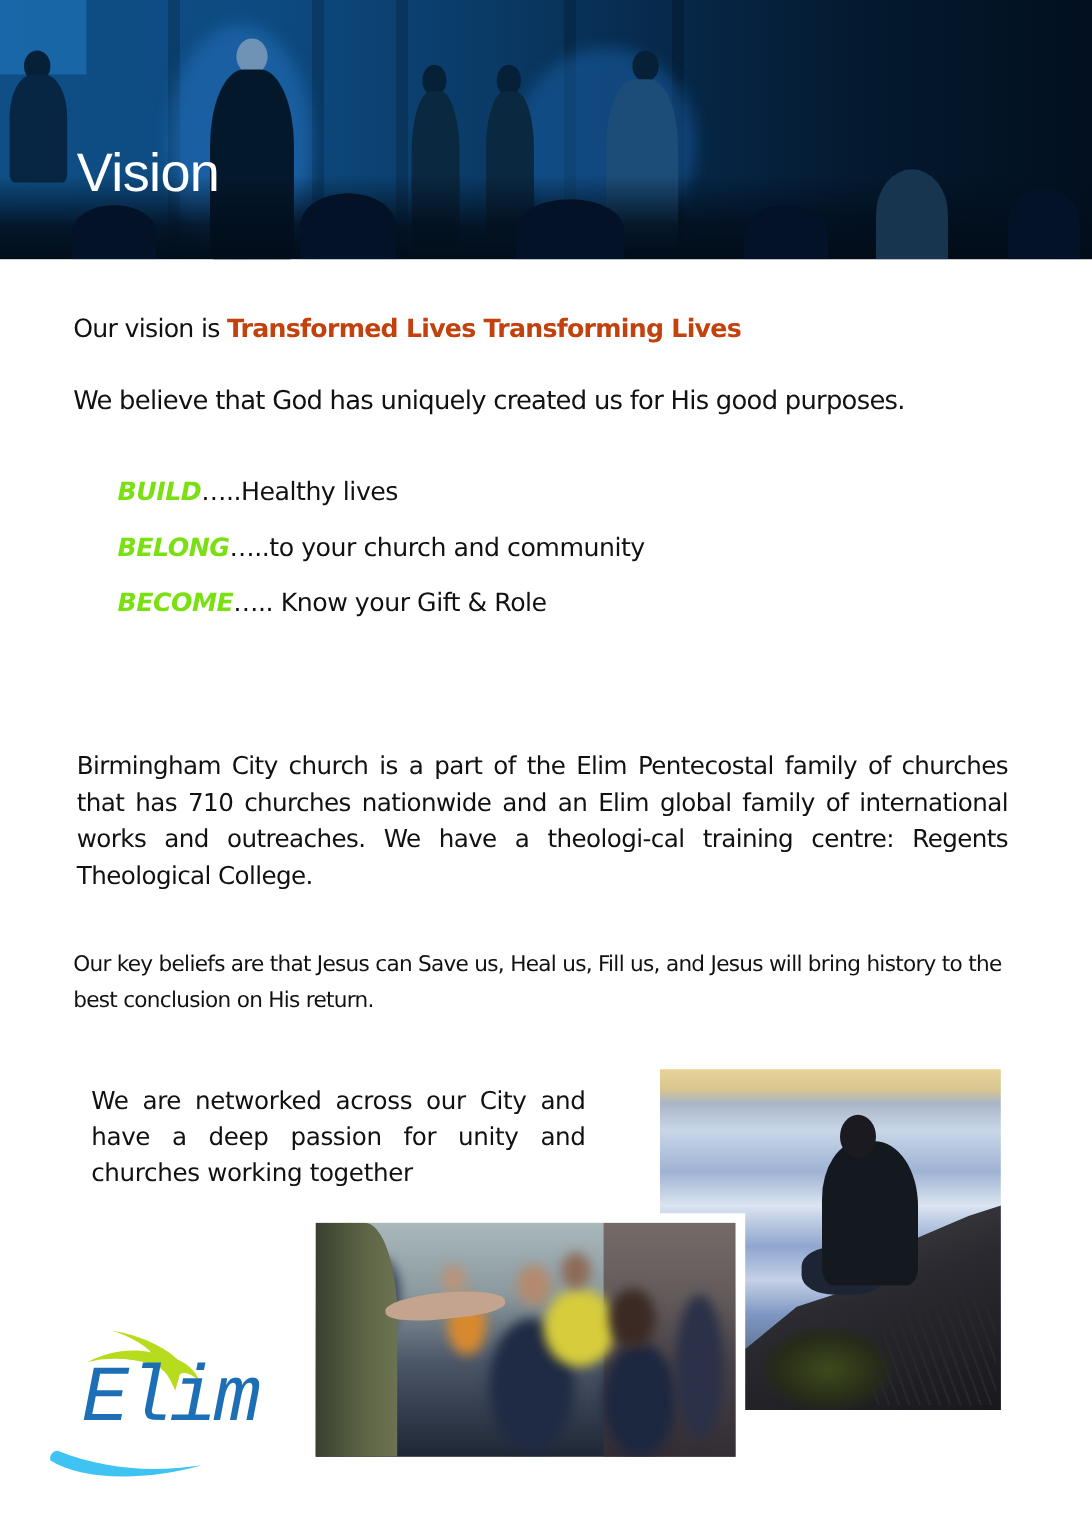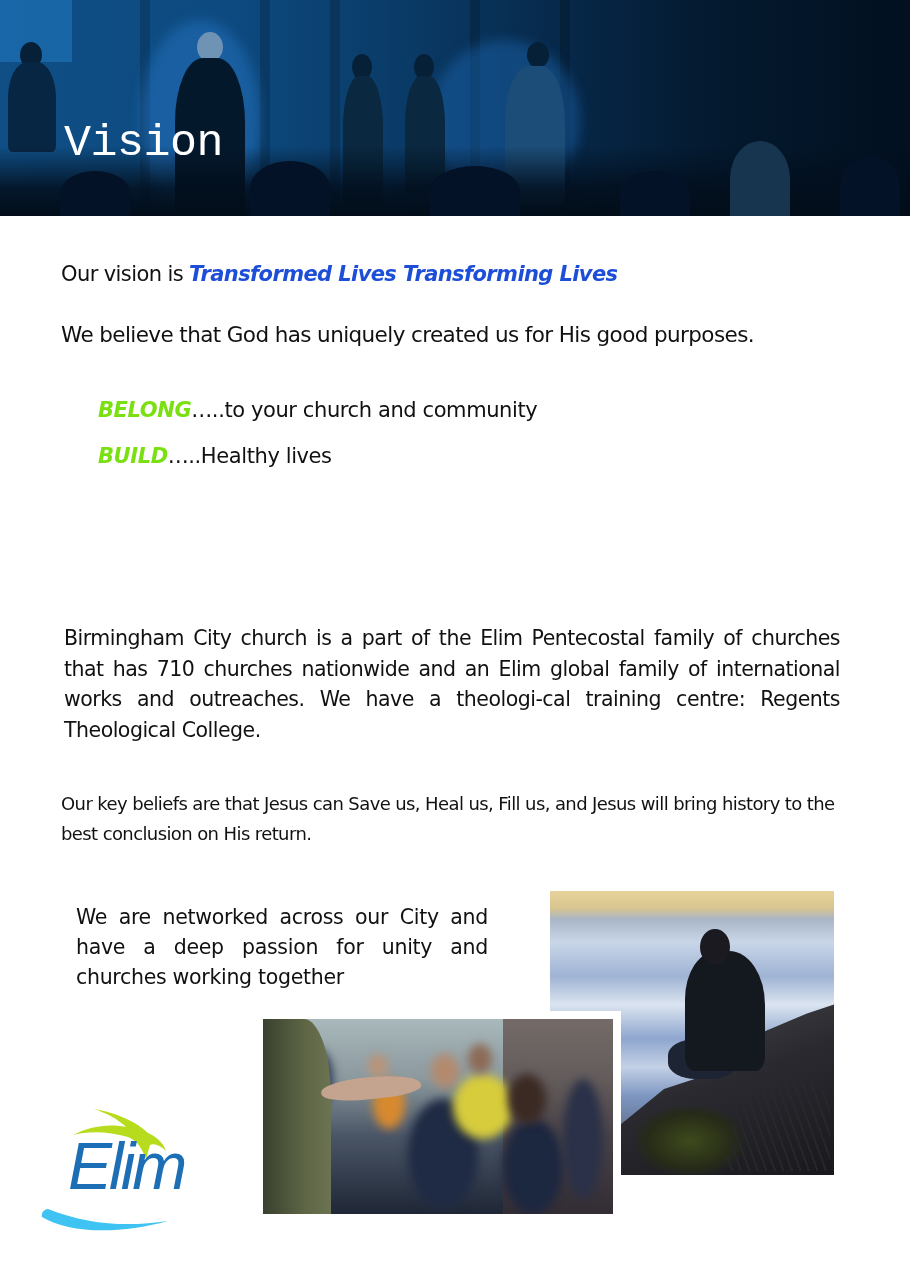--- a/index.html
+++ b/index.html
@@ -10,27 +10,27 @@
     .hero { position: absolute; left: 0; top: 0; width: 910px; height: 216px; overflow: hidden;
             background: linear-gradient(90deg, #0f4f86 0%, #0d4a80 25%, #0a3a66 45%, #072a4c 60%, #041a30 78%, #02101f 100%); }
     .hero .screen { position: absolute; left: 0; top: 0; width: 72px; height: 62px; background: #1e6fb3; opacity: .75; }
     .hero .curtain { position: absolute; top: 0; height: 216px; width: 10px; background: rgba(0,0,0,.18); }
     .hero .glow { position: absolute; border-radius: 50%; filter: blur(6px); }
     .hero .person { position: absolute; background: #04182c; border-radius: 40% 40% 8% 8%; }
     .hero .head { position: absolute; border-radius: 50%; background: #062038; }
     .hero .crowd { position: absolute; bottom: 0; left: 0; width: 910px; height: 70px;
                    background: linear-gradient(180deg, rgba(2,14,28,0) 0%, rgba(2,14,28,.85) 60%, #020d19 100%); }
     .hero .crowd-head { position: absolute; bottom: 0; border-radius: 50% 50% 0 0; background: #031226; }
-    .hero-title { position: absolute; left: 64px; top: 118px; font-family: Liberation Mono, monospace;
+    .hero-title { position: absolute; left: 64px; top: 118px; font-family: Liberation Sans, sans-serif;
                   font-size: 45px; color: #ffffff; letter-spacing: -0.5px; margin: 0; font-weight: normal; }
 
     
     .p { position: absolute; margin: 0; font-family: "DejaVu Sans", sans-serif; color: #111; }
     .vision-line { left: 61px; top: 262px; font-size: 21px; letter-spacing: -0.6px; }
-    .vision-line .highlight { color: #1d4ed8; font-weight: bold; font-style: italic; }
+    .vision-line .highlight { color: #c2410c; font-weight: bold; }
     .believe { left: 61px; top: 322px; font-size: 21.5px; letter-spacing: -0.6px; }
 
     .pillars { position: absolute; left: 98px; top: 396px; margin: 0; padding: 0; list-style: none; }
     .pillars li { font-size: 21px; height: 46px; line-height: 28px; letter-spacing: -0.4px; }
     .pillars .kw { color: #7ed321; font-weight: bold; font-style: italic; color: #7be012; }
 
     .about { left: 64px; top: 623px; width: 776px; font-size: 20.5px; line-height: 30.5px;
              text-align: justify; letter-spacing: -0.5px; }
     .beliefs { left: 61px; top: 789px; width: 790px; font-size: 18px; line-height: 30px; letter-spacing: -0.6px; }
     .network { left: 76px; top: 902px; width: 412px; font-size: 20.5px; line-height: 30px;
@@ -62,21 +62,21 @@
                          background: linear-gradient(180deg, #5d4a44 0%, #3b2f33 100%); opacity: .7; }
     .classroom .blob { position: absolute; border-radius: 50%; filter: blur(5px); }
     .classroom .arm { position: absolute; left: 0; top: 0; width: 68px; height: 195px;
                       background: linear-gradient(90deg, #39402e 0%, #5d6545 60%, #6b7351 100%);
                       border-radius: 0 40% 0 0; }
     .classroom .hand { position: absolute; left: 58px; top: 58px; width: 100px; height: 22px;
                        background: #c4a48e; border-radius: 50% 60% 40% 50%; transform: rotate(-6deg); }
 
     
     .logo { position: absolute; left: 38px; top: 1105px; width: 170px; height: 135px; }
-    .logo-text { position: absolute; left: 30px; top: 28px; font-family: Liberation Sans, sans-serif;
+    .logo-text { position: absolute; left: 30px; top: 28px; font-family: Liberation Mono, monospace;
                  font-style: italic; font-size: 66px; color: #1d6fb5; letter-spacing: -3px; line-height: 1; }
   </style>
 </head>
 <body>
 
 <div class="hero">
   <div class="screen"></div>
   <div class="curtain" style="left:140px"></div>
   <div class="curtain" style="left:260px"></div>
   <div class="curtain" style="left:330px"></div>
@@ -105,24 +105,27 @@
   <h1 class="hero-title">Vision</h1>
 </div>
 
 <p class="p vision-line">
   <span>Our vision is </span><span class="highlight">Transformed Lives Transforming Lives</span>
 </p>
 <p class="p believe">We believe that God has uniquely created us for His good purposes.</p>
 
 <ul class="pillars">
   <li>
+    <span class="kw">BUILD</span><span>…..Healthy lives</span>
+  </li>
+  <li>
     <span class="kw">BELONG</span><span>…..to your church and community</span>
   </li>
   <li>
-    <span class="kw">BUILD</span><span>…..Healthy lives</span>
+    <span class="kw">BECOME</span><span>….. Know your Gift &amp; Role</span>
   </li>
 </ul>
 
 <p class="p about">Birmingham City church is a part of the Elim Pentecostal family of churches that has 710 churches nationwide and an Elim global family of international works and outreaches.  We have a theologi-cal training centre: Regents Theological College.</p>
 <p class="p beliefs">Our key beliefs are that Jesus can Save us, Heal us, Fill us, and Jesus will bring history to the best conclusion on His return.</p>
 <p class="p network">We are networked across our City and have a deep passion for unity and churches working together</p>
 
 <div class="photo mountain" title="Man sitting on a rocky peak looking over a sea of clouds at sunrise">
   <div class="rock"></div>
   <div class="moss"></div>

